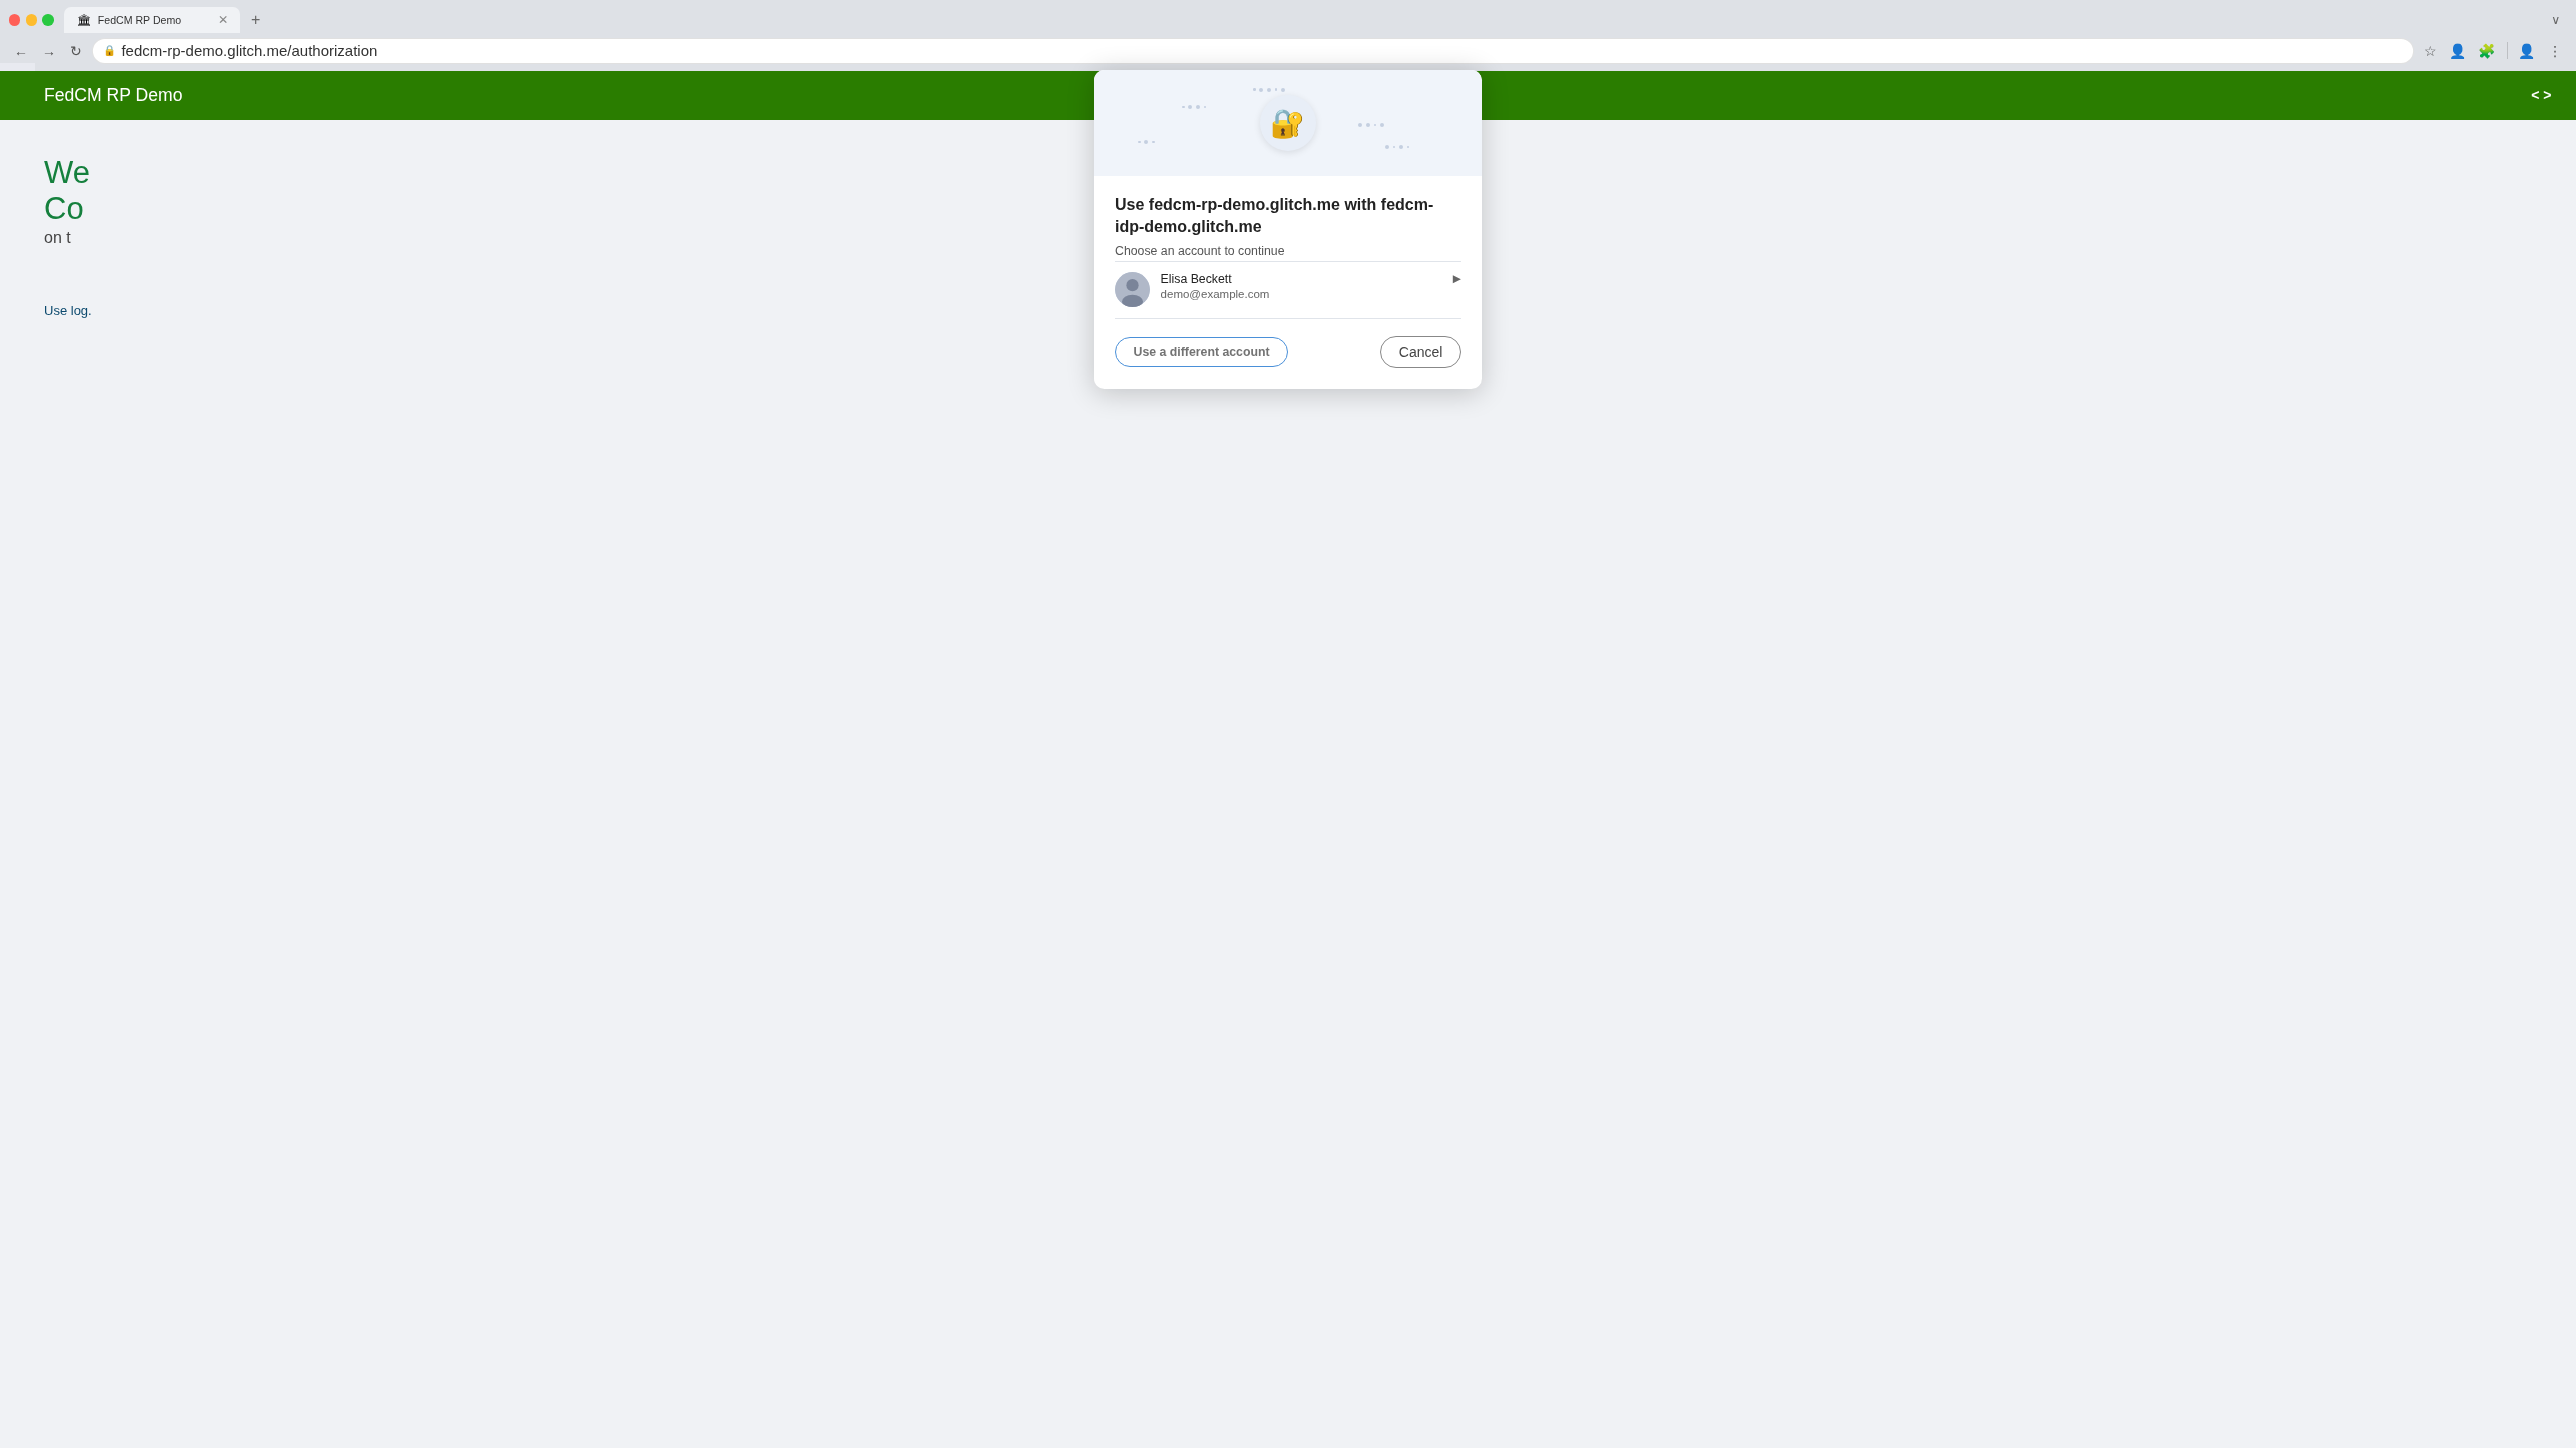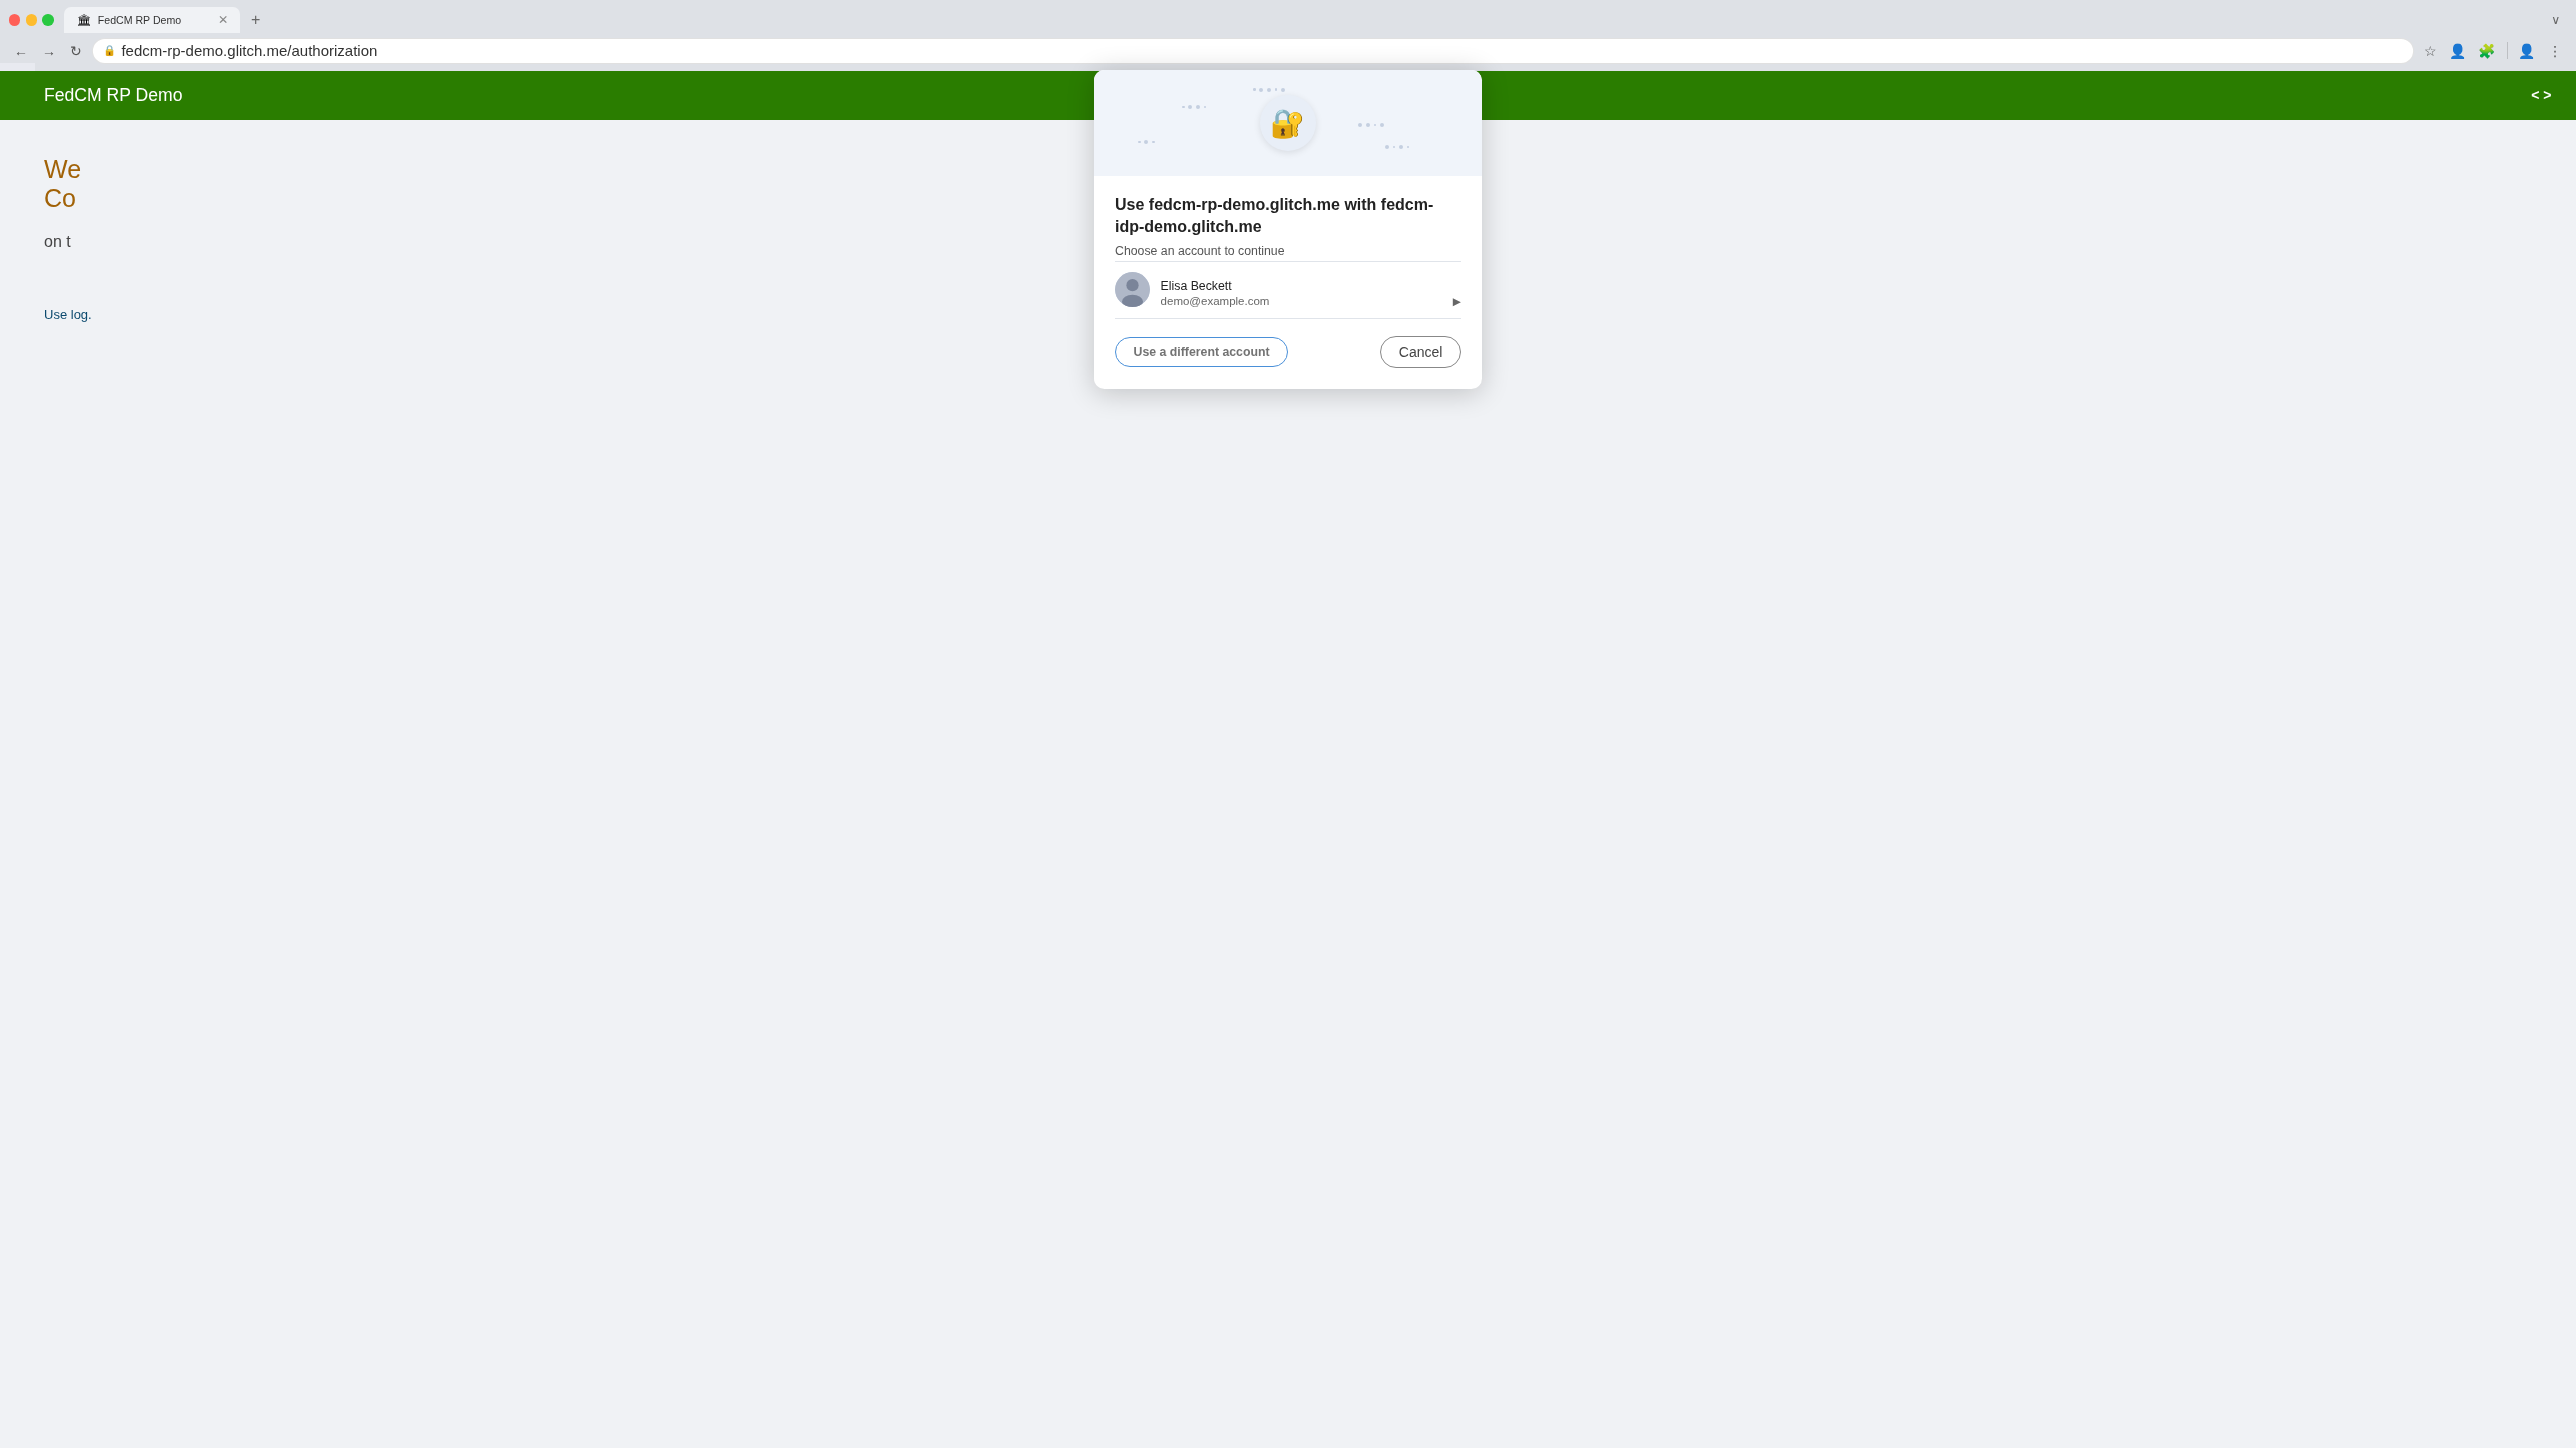--- a/index.html
+++ b/index.html
@@ -189,24 +189,24 @@
     }
 
     
     .main-area {
       background: #f0f2f5;
       flex: 1;
       padding: 35px 44px;
       position: relative;
     }
     .page-text-partial {
-      font-size: 25px;
+      font-size: 31px;
       font-weight: 500;
-      color: #a16207;
-      margin-bottom: 20px;
+      color: #15803d;
+      margin-bottom: 2px;
     }
     .page-body-partial {
       font-size: 13.2px;
       color: #444;
       margin-bottom: 7px;
     }
     .page-body-partial2 {
       font-size: 16px;
       color: #444;
     }
@@ -299,21 +299,21 @@
     }
     .modal-subtitle {
       font-size: 12.3px;
       color: #555;
       margin-bottom: 3px;
     }
 
     
     .account-row {
       display: flex;
-      align-items: flex-end;
+      align-items: flex-start;
       padding: 10.6px 0;
       border-top: 0.9px solid #e0e4ea;
       border-bottom: 0.9px solid #e0e4ea;
       cursor: pointer;
       gap: 10.6px;
       margin-bottom: 17.6px;
     }
     .account-avatar {
       width: 35px;
       height: 35px;

